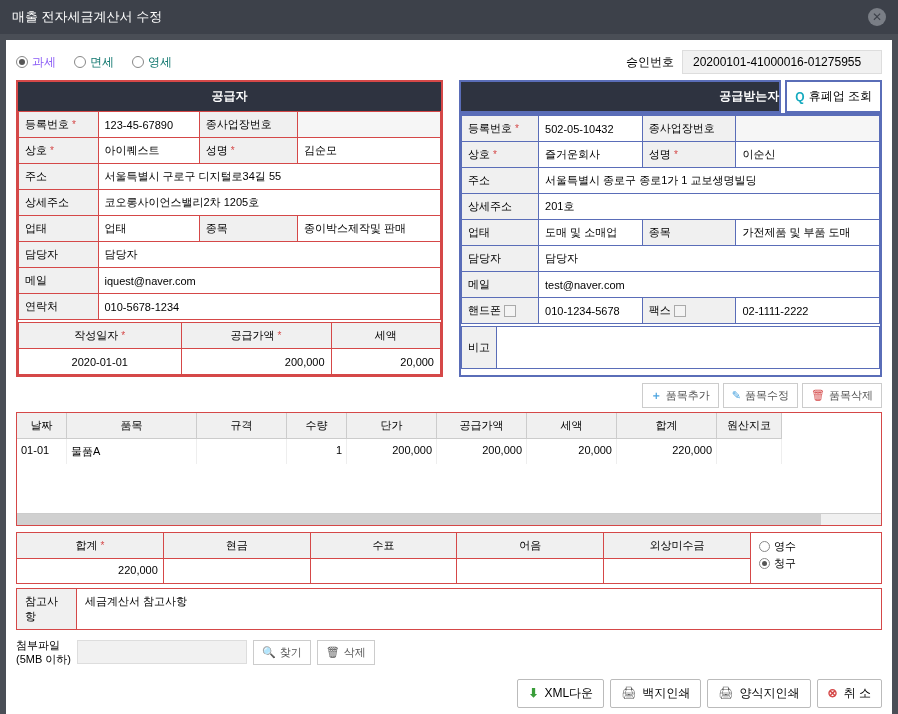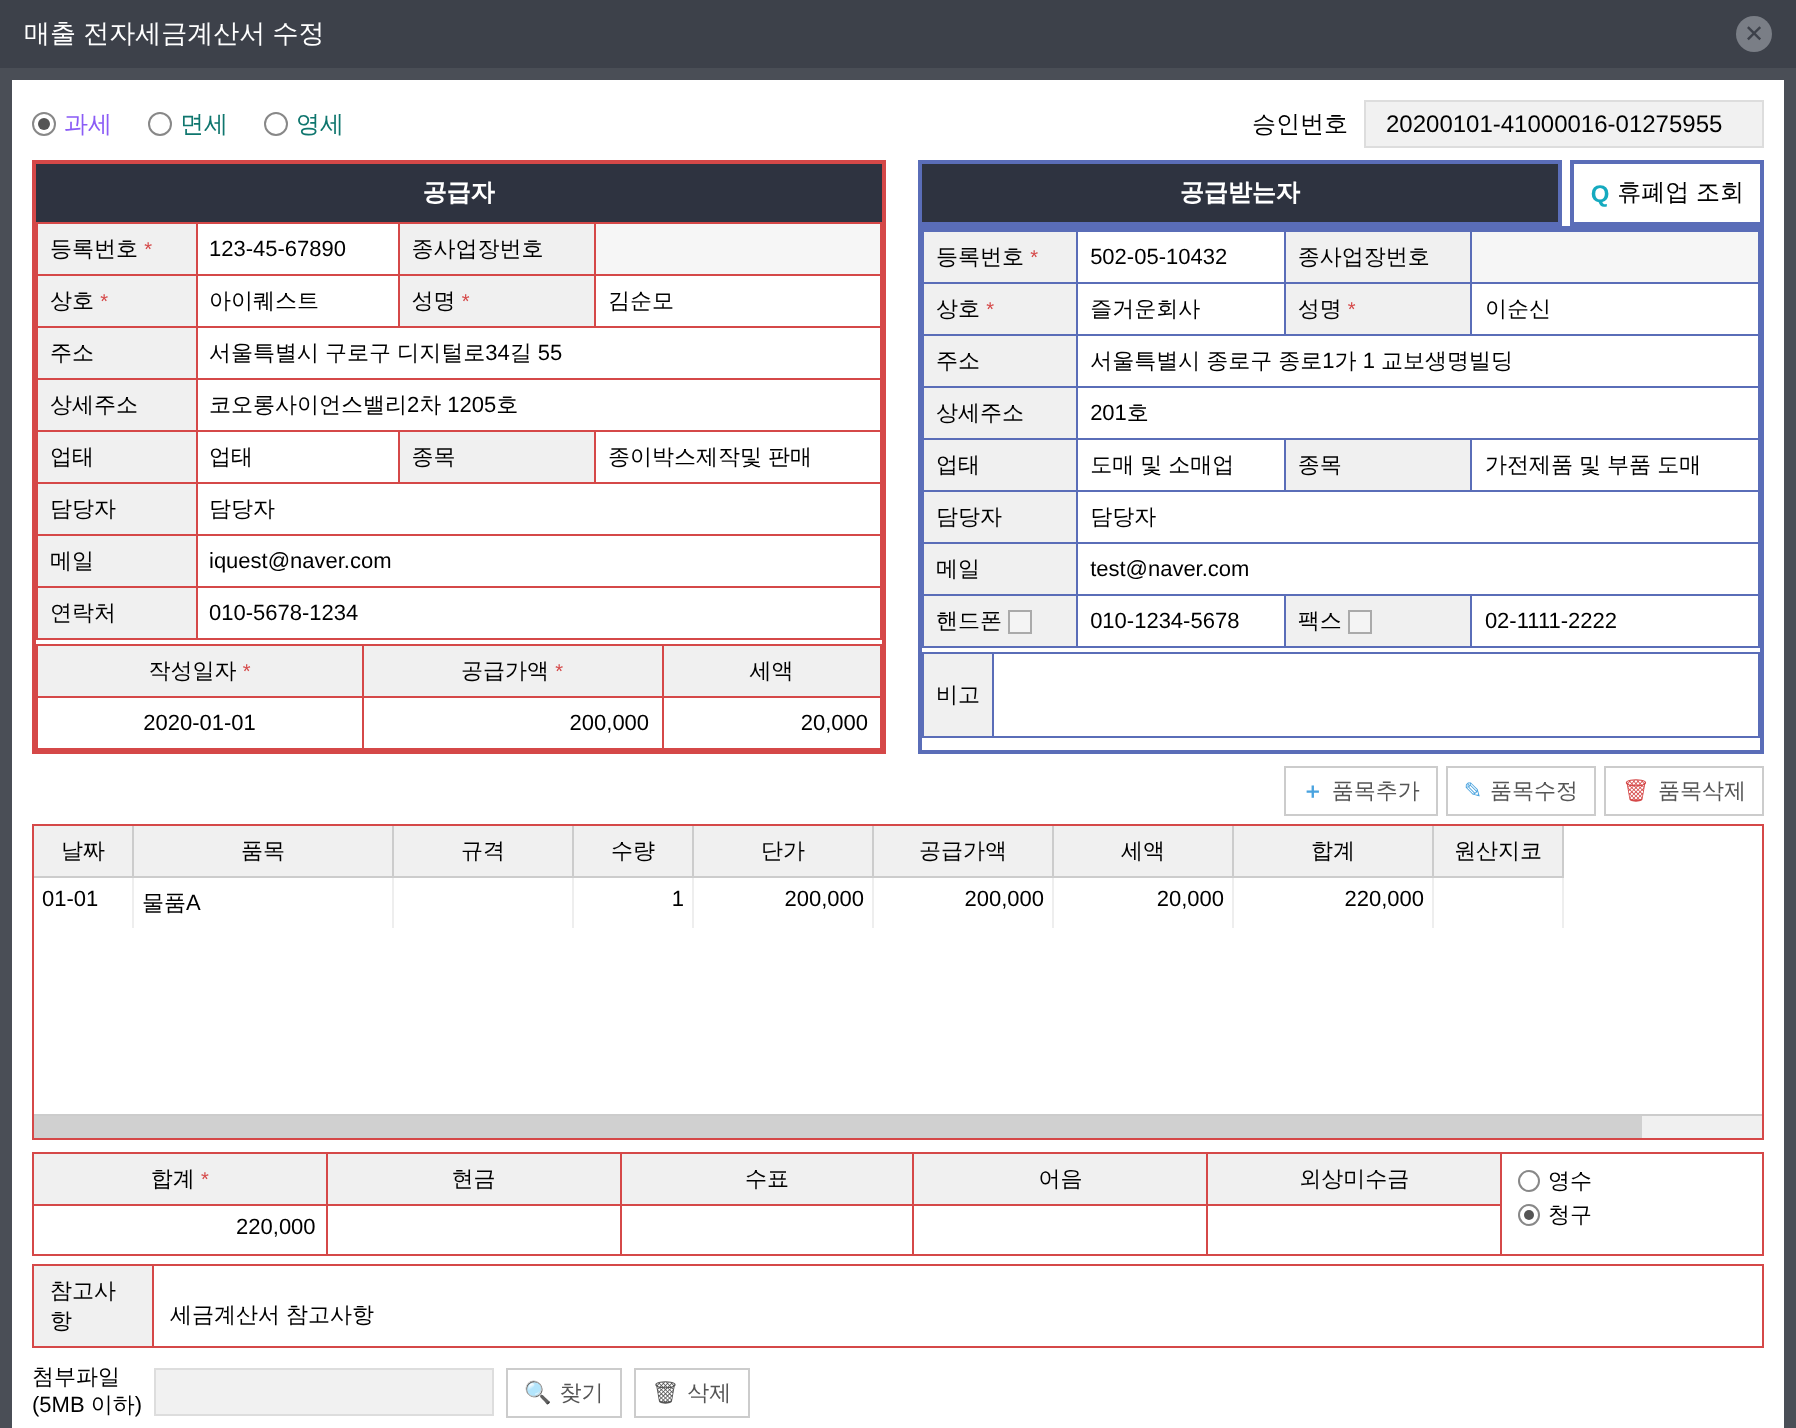--- a/index.html
+++ b/index.html
@@ -15,21 +15,21 @@
 .radio.sel .dot::after { content: ""; width: 6px; height: 6px; border-radius: 50%; background: #555; }
 .approval { display: flex; align-items: center; gap: 8px; font-size: 12px; }
 .appval { background: #f1f1f1; border: 1px solid #ddd; padding: 4px 10px; min-width: 200px; }
 .parties { display: flex; gap: 16px; }
 .party { flex: 1; }
 .supplier { border: 2px solid #d54848; }
 .buyerwrap { display: flex; flex: 1; flex-direction: column; }
 .buyerhead { display: flex; gap: 4px; }
 .buyer { flex: 1; border: 2px solid #5a6db8; }
 .phead { background: #2e3340; color: #fff; text-align: center; padding: 6px 0; font-size: 12px; font-weight: bold; }
-.phead.bhead { flex: 1; background: #2e3340; color: #fff; text-align: center; padding: 6px 0; font-size: 12px; font-weight: bold; border: 2px solid #5a6db8; }
+.phead.bhead { flex: 1; background: #2e3340; color: #fff; text-align: right; padding: 6px 0; font-size: 12px; font-weight: bold; border: 2px solid #5a6db8; }
 .lookupbtn { background: #fff; border: 2px solid #5a6db8; padding: 4px 8px; font-size: 12px; display: flex; align-items: center; gap: 4px; cursor: pointer; }
 .lookupbtn .mag { color: #15aabf; font-weight: bold; }
 table.frm { width: 100%; border-collapse: collapse; font-size: 11px; }
 .supplier .frm td, .supplier .frm th { border: 1px solid #d54848; padding: 4px 6px; height: 26px; }
 .buyer .frm td, .buyer .frm th { border: 1px solid #5a6db8; padding: 4px 6px; height: 26px; }
 .frm th { background: #f0f0f0; font-weight: normal; text-align: left; white-space: nowrap; }
 .frm td { background: #fff; }
 .frm td.disabled { background: #f6f6f6; }
 .req { color: #d54848; font-size: 10px; }
 .summaryrow { margin-top: 2px; }
@@ -38,34 +38,34 @@
 .itembtns { display: flex; justify-content: flex-end; gap: 4px; margin: 6px 0 4px; }
 .smallbtn { border: 1px solid #ccc; background: #fff; padding: 4px 8px; font-size: 11px; display: inline-flex; align-items: center; gap: 4px; cursor: pointer; color: #555; }
 .smallbtn .plus { color: #4aa3df; font-weight: bold; }
 .smallbtn .pen { color: #4aa3df; }
 .smallbtn .trash { color: #d54848; }
 .grid { border: 1px solid #d54848; }
 .gridhead, .gridrow { display: grid; grid-template-columns: 50px 130px 90px 60px 90px 90px 90px 100px 65px; font-size: 11px; }
 .gridhead > div { background: #f0f0f0; border-right: 1px solid #ccc; border-bottom: 1px solid #ccc; padding: 5px 4px; text-align: center; }
 .gridrow > div { border-right: 1px solid #eee; padding: 5px 4px; text-align: right; white-space: nowrap; }
 .gridrow > div.l { text-align: left; }
-.gridbody { height: 118px; overflow: auto; background: #fff; }
+.gridbody { height: 74px; overflow: auto; background: #fff; }
 .gridscroll { height: 12px; background: #f0f0f0; border-top: 1px solid #ccc; position: relative; }
 .gridscroll .thumb { position: absolute; left: 0; top: 0; height: 100%; width: 93%; background: #d0d0d0; }
 .totals { display: flex; margin-top: 6px; border: 1px solid #d54848; }
 .totals .col { flex: 1; border-right: 1px solid #d54848; font-size: 11px; }
 .totals .col .h { background: #f0f0f0; padding: 5px; text-align: center; border-bottom: 1px solid #d54848; }
 .totals .col .v { padding: 5px; text-align: right; height: 24px; }
 .totals .rcol { width: 130px; padding: 4px 8px; font-size: 11px; }
 .rline { display: flex; align-items: center; gap: 4px; margin: 2px 0; }
 .rline .dot2 { width: 11px; height: 11px; border-radius: 50%; border: 1px solid #888; display: inline-flex; align-items: center; justify-content: center; }
 .rline.sel .dot2::after { content: ""; width: 5px; height: 5px; border-radius: 50%; background: #555; }
 .noterow { display: flex; border: 1px solid #d54848; margin-top: 4px; font-size: 11px; }
 .noterow .nh { background: #f0f0f0; padding: 5px 8px; border-right: 1px solid #d54848; width: 60px; }
-.noterow .nv { padding: 5px 8px; flex: 1; margin-top: 12px; }
+.noterow .nv { padding: 5px 8px; flex: 1; }
 .attachrow { display: flex; align-items: center; gap: 6px; margin-top: 8px; font-size: 11px; }
 .attachlabel { line-height: 1.3; }
 .attachinput { background: #f1f1f1; border: 1px solid #ddd; height: 24px; width: 170px; }
 .footer { display: flex; justify-content: flex-end; gap: 6px; margin-top: 12px; }
 .fbtn { border: 1px solid #bbb; background: #fff; padding: 5px 10px; font-size: 12px; display: inline-flex; align-items: center; gap: 6px; cursor: pointer; border-radius: 2px; }
 .fbtn .dl { color: #3a9d3a; font-weight: bold; }
 .fbtn .pr { color: #555; }
 .fbtn .cx { color: #d54848; font-weight: bold; }
 .chk { width: 12px; height: 12px; border: 1px solid #aaa; display: inline-block; vertical-align: middle; margin-right: 4px; background: #f4f4f4; }
 </style>

